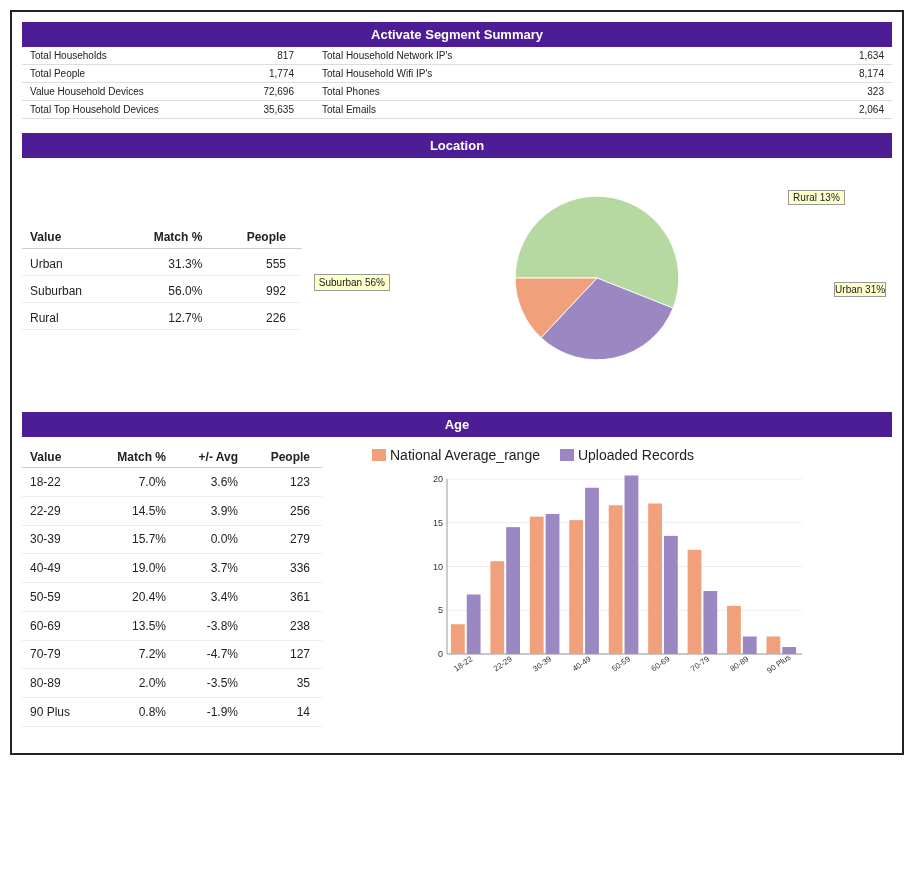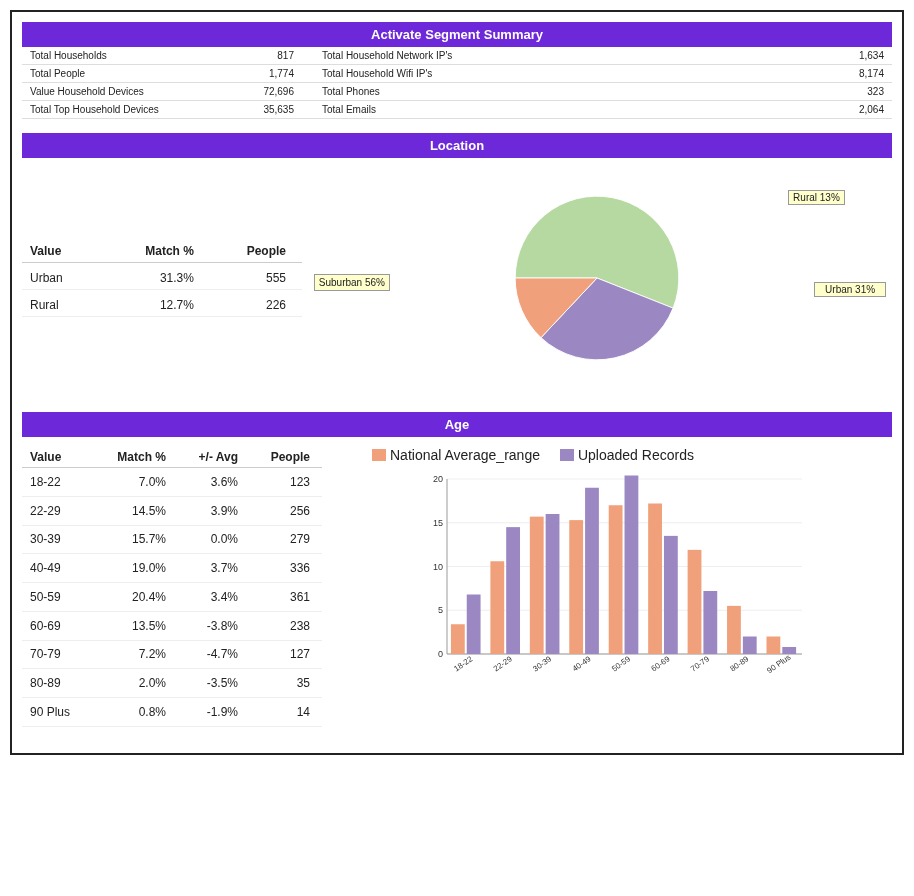--- a/index.html
+++ b/index.html
@@ -10,21 +10,21 @@
       color: #222;
       padding: 10px;
       width: 914px;
     }
     .outer-border {
       border: 2px solid #222;
       padding: 10px;
       background: #fff;
     }
     .section-header {
-      background: #6d28d9;
+      background: #4c1d95;
       color: #fff;
       text-align: center;
       font-weight: bold;
       font-size: 13px;
       padding: 5px 8px;
       margin-bottom: 0;
     }
     .summary-table {
       width: 100%;
       border-collapse: collapse;
@@ -174,35 +174,40 @@
             <th>People</th>
           </tr>
         </thead>
         <tbody id="location-tbody">
             <tr>
     <td>Urban</td>
     <td>31.3%</td>
     <td>555</td>
   </tr>
             <tr>
+    <td>Suburban</td>
+    <td>56.0%</td>
+    <td>992</td>
+  </tr>
+            <tr>
     <td>Rural</td>
     <td>12.7%</td>
     <td>226</td>
   </tr>
           </tbody>
       </table>
       <div class="pie-container">
         <svg id="pie-svg" width="220" height="200" viewBox="-10 -10 240 220">
             <path d="M 110 100 L 20 100.00000000000001 A 90 90 0 1 1 193.67988372994262 133.13120974162103 Z" fill="#b5d9a0" stroke="#fff" stroke-width="1"></path>
             <path d="M 110 100 L 193.67988372994262 133.13120974162103 A 90 90 0 0 1 48.39076046641797 165.607176467927 Z" fill="#9b88c2" stroke="#fff" stroke-width="1"></path>
             <path d="M 110 100 L 48.39076046641797 165.607176467927 A 90 90 0 0 1 20 99.99999999999987 Z" fill="#f0a07a" stroke="#fff" stroke-width="1"></path>
           </svg>
         <div id="pie-labels" style="position:absolute;top:0;left:0;width:100%;height:100%;pointer-events:none;">
             <div style="position: absolute; background: rgb(255, 255, 204); border: 1px solid rgb(153, 153, 153); padding: 2px 4px; font-size: 10px; white-space: nowrap; top: 48%; left: 2%;">Suburban 56%</div>
-            <div style="position: absolute; background: rgb(255, 255, 204); border: 1px solid rgb(153, 153, 153); padding: 1px 10px; font-size: 10px; white-space: nowrap; top: 52%; right: 1%;">Urban 31%</div>
+            <div style="position: absolute; background: rgb(255, 255, 204); border: 1px solid rgb(153, 153, 153); padding: 1px 0; font-size: 10px; white-space: nowrap; top: 52%; right: 1%;">Urban 31%</div>
             <div style="position: absolute; background: rgb(255, 255, 204); border: 1px solid rgb(153, 153, 153); padding: 1px 4px; font-size: 10px; white-space: nowrap; top: 10%; right: 8%;">Rural 13%</div>
           </div>
       </div>
     </div>
   </div>
 
   <div class="age-section">
     <div class="section-header">Age</div>
     <div class="age-body">
       <table class="age-table">

